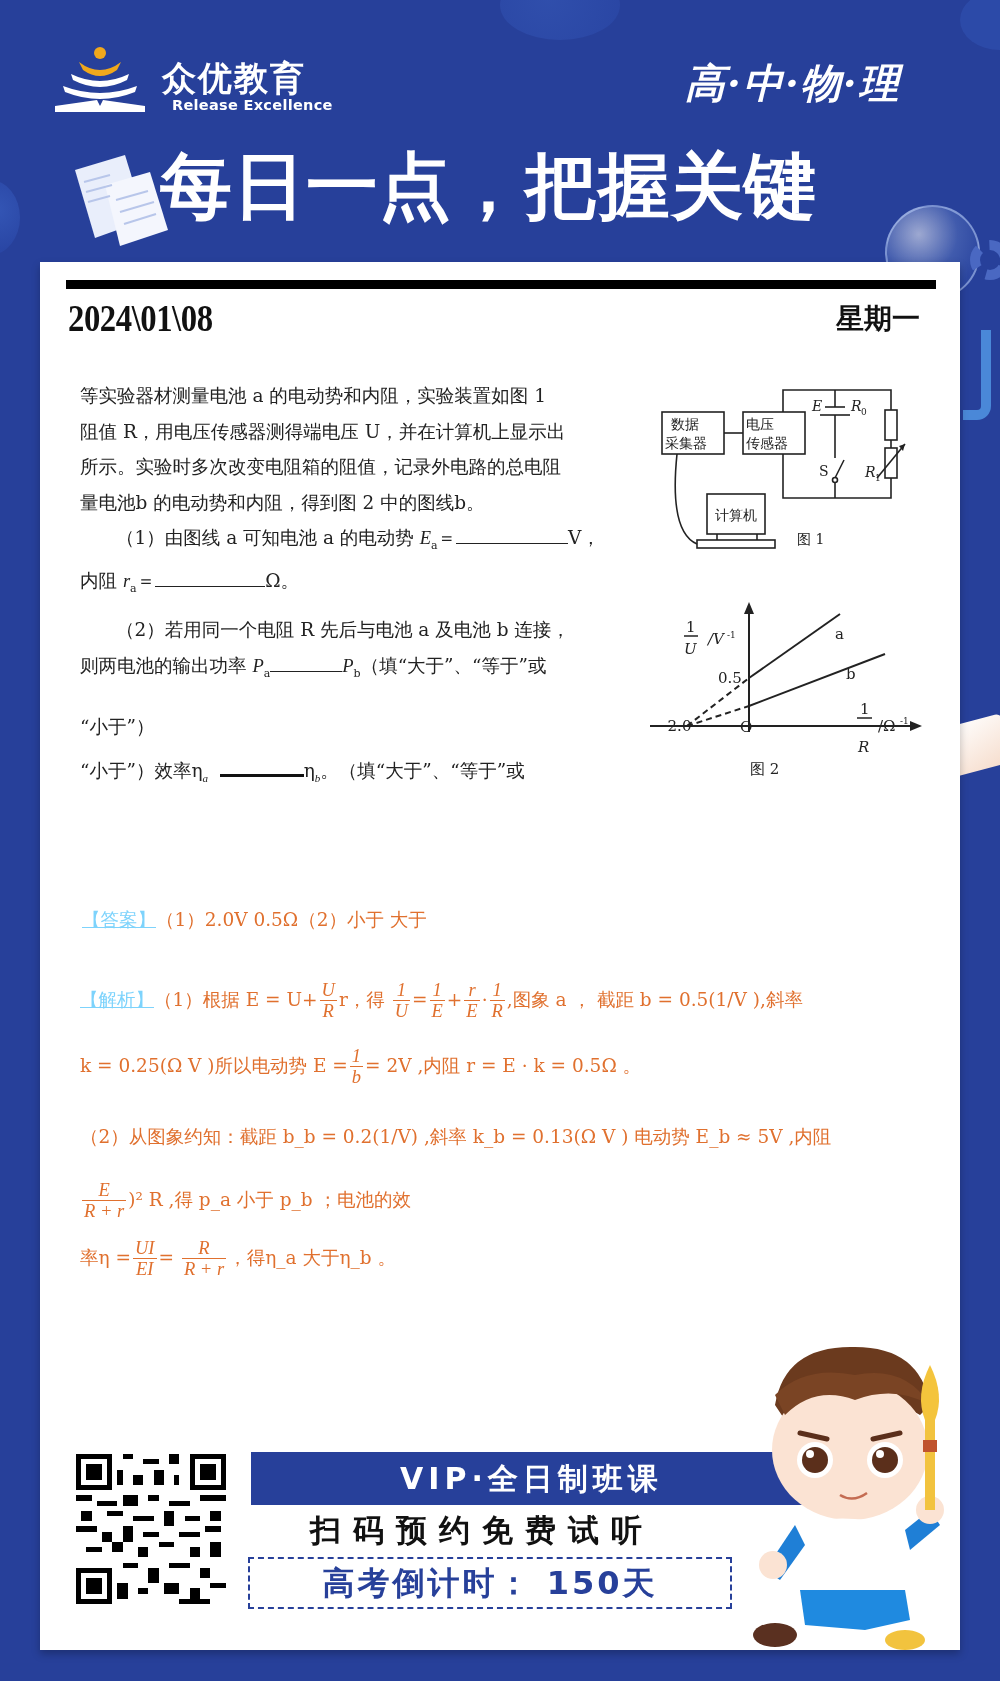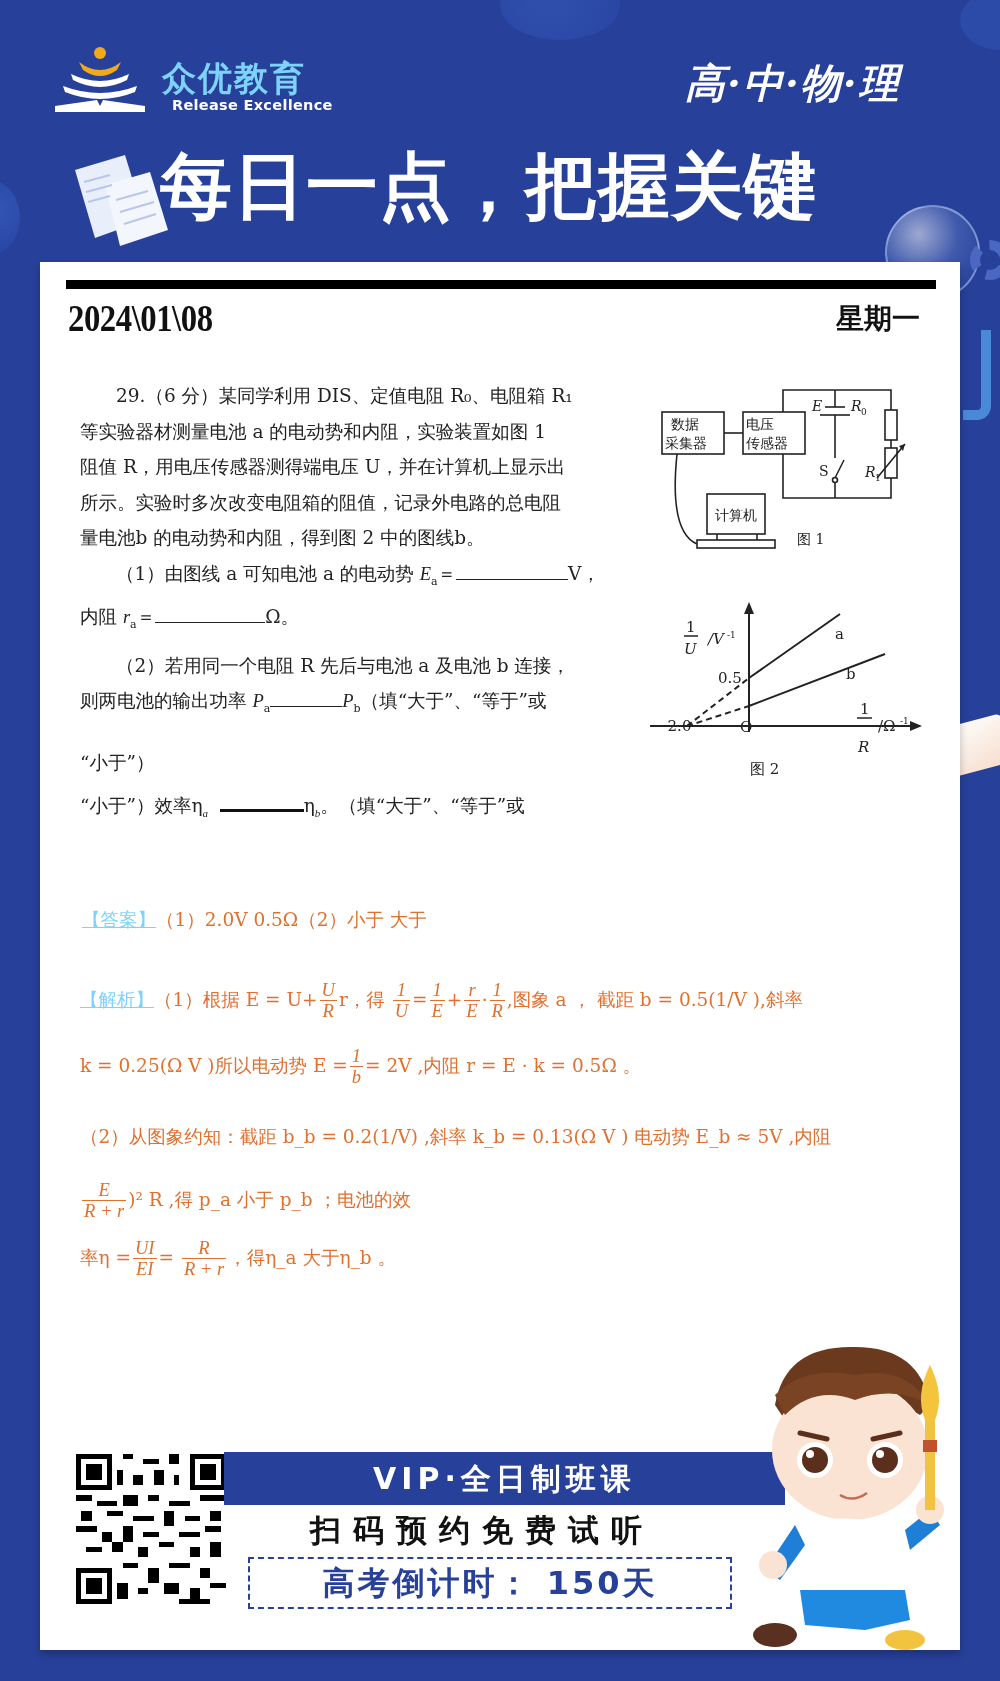--- a/index.html
+++ b/index.html
@@ -13,21 +13,21 @@
   .abs { position: absolute; }
 
   
   .bg-circle { position: absolute; border-radius: 50%; }
   .c1 { left: -40px; top: 180px; width: 60px; height: 75px; background: radial-gradient(circle at 60% 40%, #3558b8, #2a47a6 70%); opacity: .9; }
   .c2 { left: 500px; top: -30px; width: 120px; height: 70px; background: radial-gradient(circle at 40% 40%, #3252b0, #2a47a6); border-radius: 50%; opacity: .8; }
   .c3 { left: 960px; top: -10px; width: 80px; height: 60px; background: #2e4cab; opacity: .8; }
 
   
   .logo { left: 55px; top: 44px; width: 90px; height: 72px; }
-  .brand-cn { left: 162px; top: 56px; color: #7dd3fc; font-family: "DejaVu Sans", "Liberation Sans", sans-serif; font-weight: bold; font-size: 34px; letter-spacing: 2px; }
+  .brand-cn { left: 162px; top: 56px; color: #ffffff; font-family: "DejaVu Sans", "Liberation Sans", sans-serif; font-weight: bold; font-size: 34px; letter-spacing: 2px; }
   .brand-en { left: 172px; top: 97px; color: #fff; font-family: "DejaVu Sans", "Liberation Sans", sans-serif; font-weight: bold; font-size: 14.5px; letter-spacing: .3px; }
   .subject { left: 685px; top: 56px; color: #fff; font-family: "DejaVu Serif", serif; font-weight: bold; font-size: 40px; letter-spacing: 2px; font-style: italic; }
   .headline { left: 160px; top: 142px; color: #fff; font-family: "DejaVu Sans", "Liberation Sans", sans-serif; font-weight: bold; font-size: 72px; letter-spacing: 1px; line-height: 88px; }
   .papers { left: 70px; top: 150px; width: 100px; height: 100px; }
   .bubble { left: 885px; top: 205px; width: 95px; height: 95px; border-radius: 50%;
     background: radial-gradient(circle at 35% 30%, rgba(255,255,255,.55), rgba(140,170,230,.25) 45%, rgba(60,90,180,.25) 75%);
     border: 2px solid rgba(200,220,255,.5); }
   .gear { left: 970px; top: 240px; width: 40px; height: 40px; border-radius: 50%; border: 10px dashed #4a68c2; }
   .magnet { left: 963px; top: 330px; width: 28px; height: 90px; border: 10px solid #4a88d8; border-left: none; border-top: none; border-radius: 0 0 14px 0; }
   .note-deco { left: 948px; top: 720px; width: 60px; height: 50px; background: linear-gradient(160deg,#fff,#f6dccb); border-radius: 6px; transform: rotate(-15deg); }
@@ -54,21 +54,21 @@
   
   .ans { left: 82px; top: 907px; font-size: 18.5px; color: #e0702e; font-family: "DejaVu Serif","Liberation Serif",serif; }
   .tag { color: #7dd3fc; text-decoration: underline; }
   .ana { left: 80px; width: 860px; font-size: 18.5px; color: #e0702e; font-family: "DejaVu Serif", "Liberation Serif", serif; white-space: nowrap; }
   .frac { display: inline-block; vertical-align: middle; text-align: center; font-family: "Liberation Serif", serif; font-style: italic; line-height: 20px; margin: 0 2px; }
   .frac .num { display: block; border-bottom: 1.5px solid #e0702e; padding: 0 2px; }
   .frac .den { display: block; padding: 0 2px; }
 
   
   .qr { left: 75px; top: 1454px; width: 152px; height: 150px; }
-  .vip { left: 224px; top: 1452px; width: 561px; height: 53px; background: #27409a; color: #fff; font-family: "DejaVu Sans","Liberation Sans",sans-serif; font-weight: bold; font-size: 30px; text-align: center; line-height: 53px; letter-spacing: 5px; }
+  .vip { left: 251px; top: 1452px; width: 561px; height: 53px; background: #27409a; color: #fff; font-family: "DejaVu Sans","Liberation Sans",sans-serif; font-weight: bold; font-size: 30px; text-align: center; line-height: 53px; letter-spacing: 5px; }
   .scan { left: 240px; top: 1505px; width: 484px; height: 50px; color: #111; font-family: "DejaVu Sans","Liberation Sans",sans-serif; font-weight: bold; font-size: 31px; text-align: center; line-height: 50px; letter-spacing: 12px; }
   .countdown { left: 248px; top: 1557px; width: 484px; height: 52px; border: 2px dashed #27409a; color: #27409a; font-family: "DejaVu Sans","Liberation Sans",sans-serif; font-weight: bold; font-size: 32px; text-align: center; line-height: 48px; letter-spacing: 3px; }
   .mascot { left: 745px; top: 1335px; width: 215px; height: 318px; }
 </style>
 </head>
 <body>
 
 <div class="bg-circle c1"></div>
 <div class="bg-circle c2"></div>
 <div class="bg-circle c3"></div>
@@ -103,21 +103,20 @@
 <div class="abs gear"></div>
 <div class="abs magnet"></div>
 <div class="abs note-deco"></div>
 
 <div class="abs card"></div>
 <div class="abs topbar"></div>
 <div class="abs date">2024\01\08</div>
 <div class="abs weekday">星期一</div>
 
 <div class="abs q">
-  <p class="indent"><span>29.</span><span>（6 分）</span><span>某同学利用 DIS、定值电阻 R₀、电阻箱 R₁</span></p>
   <p>等实验器材测量电池 a 的电动势和内阻，实验装置如图 1</p>
   <p>阻值 R，用电压传感器测得端电压 U，并在计算机上显示出</p>
   <p>所示。实验时多次改变电阻箱的阻值，记录外电路的总电阻</p>
   <p>量电池b 的电动势和内阻，得到图 2 中的图线b。</p>
   <p class="indent">
     <span>（1）由图线 a 可知电池 a 的电动势 </span><span class="it">E</span><sub>a</sub><span>＝</span><span class="blank" style="width:112px"></span><span>V，</span>
   </p>
   <p>
     <span>内阻 </span><span class="it">r</span><sub>a</sub><span>＝</span><span class="blank" style="width:110px"></span><span>Ω。</span>
   </p>

